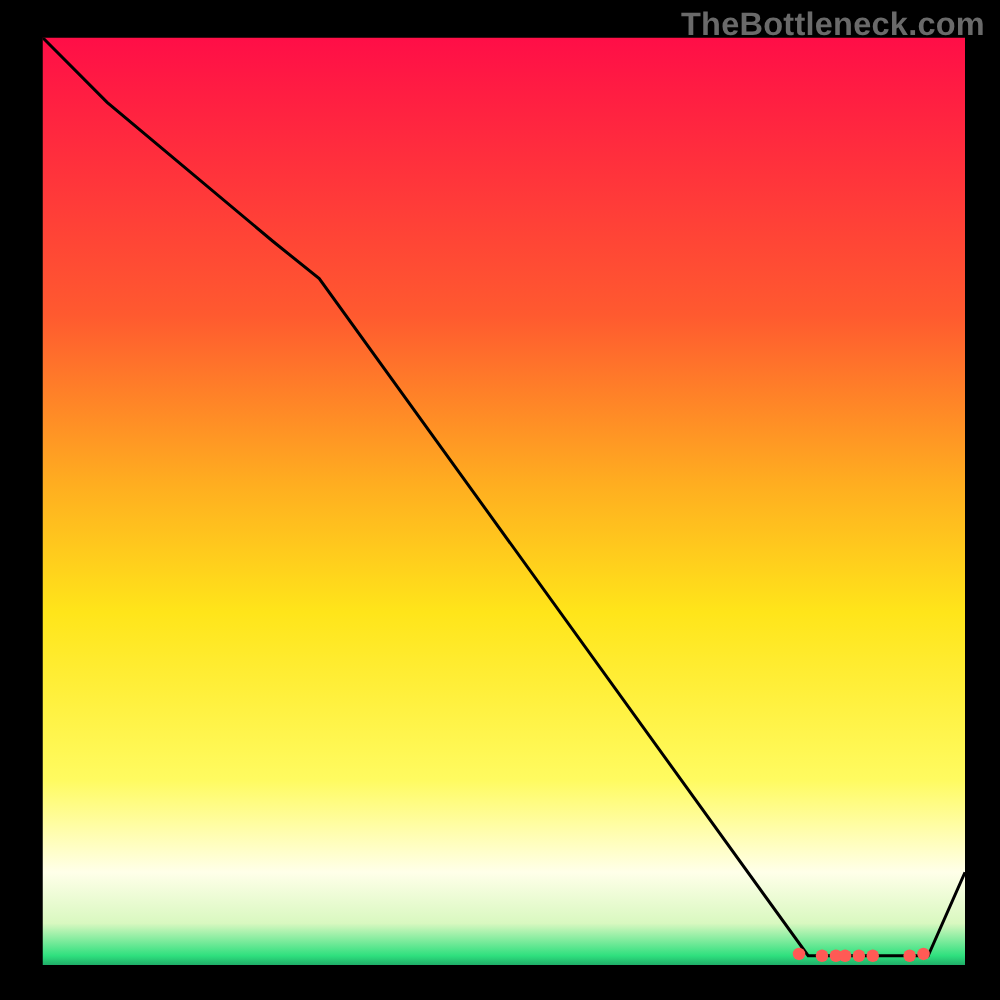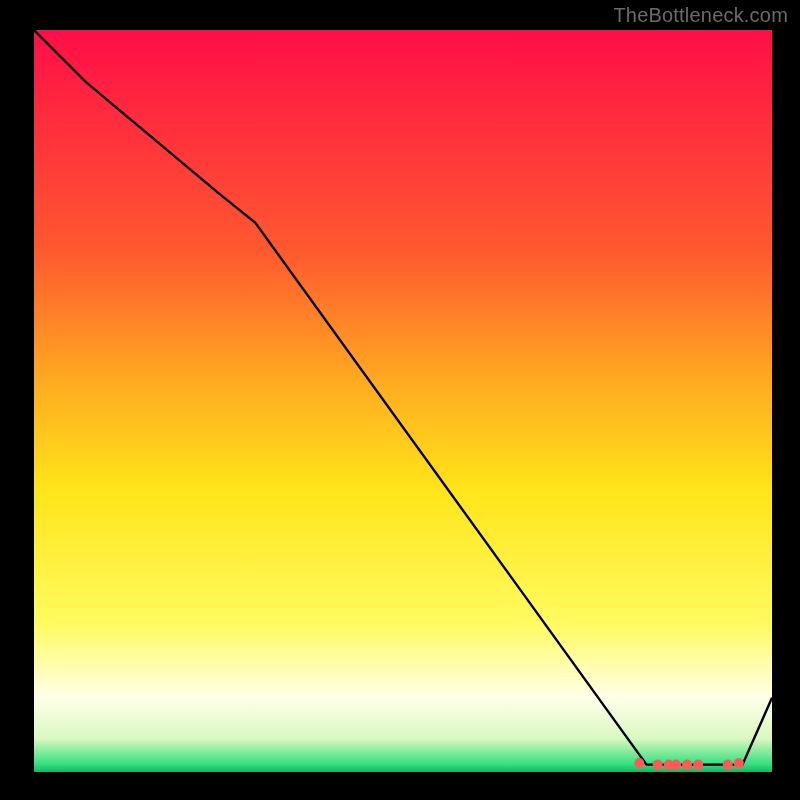--- a/index.html
+++ b/index.html
@@ -15,22 +15,22 @@
     position: relative;
     width: 800px;
     height: 800px;
     background: #000;
   }
   .watermark {
     position: absolute;
     top: 4px;
     right: 12px;
     color: #6a6a6a;
-    font-size: 20px;
-    font-weight: 400;
+    font-size: 26px;
+    font-weight: 700;
     letter-spacing: 0.2px;
     user-select: none;
   }
   .plot {
     position: absolute;
     left: 34px;
     top: 30px;
     width: 738px;
     height: 742px;
   }

